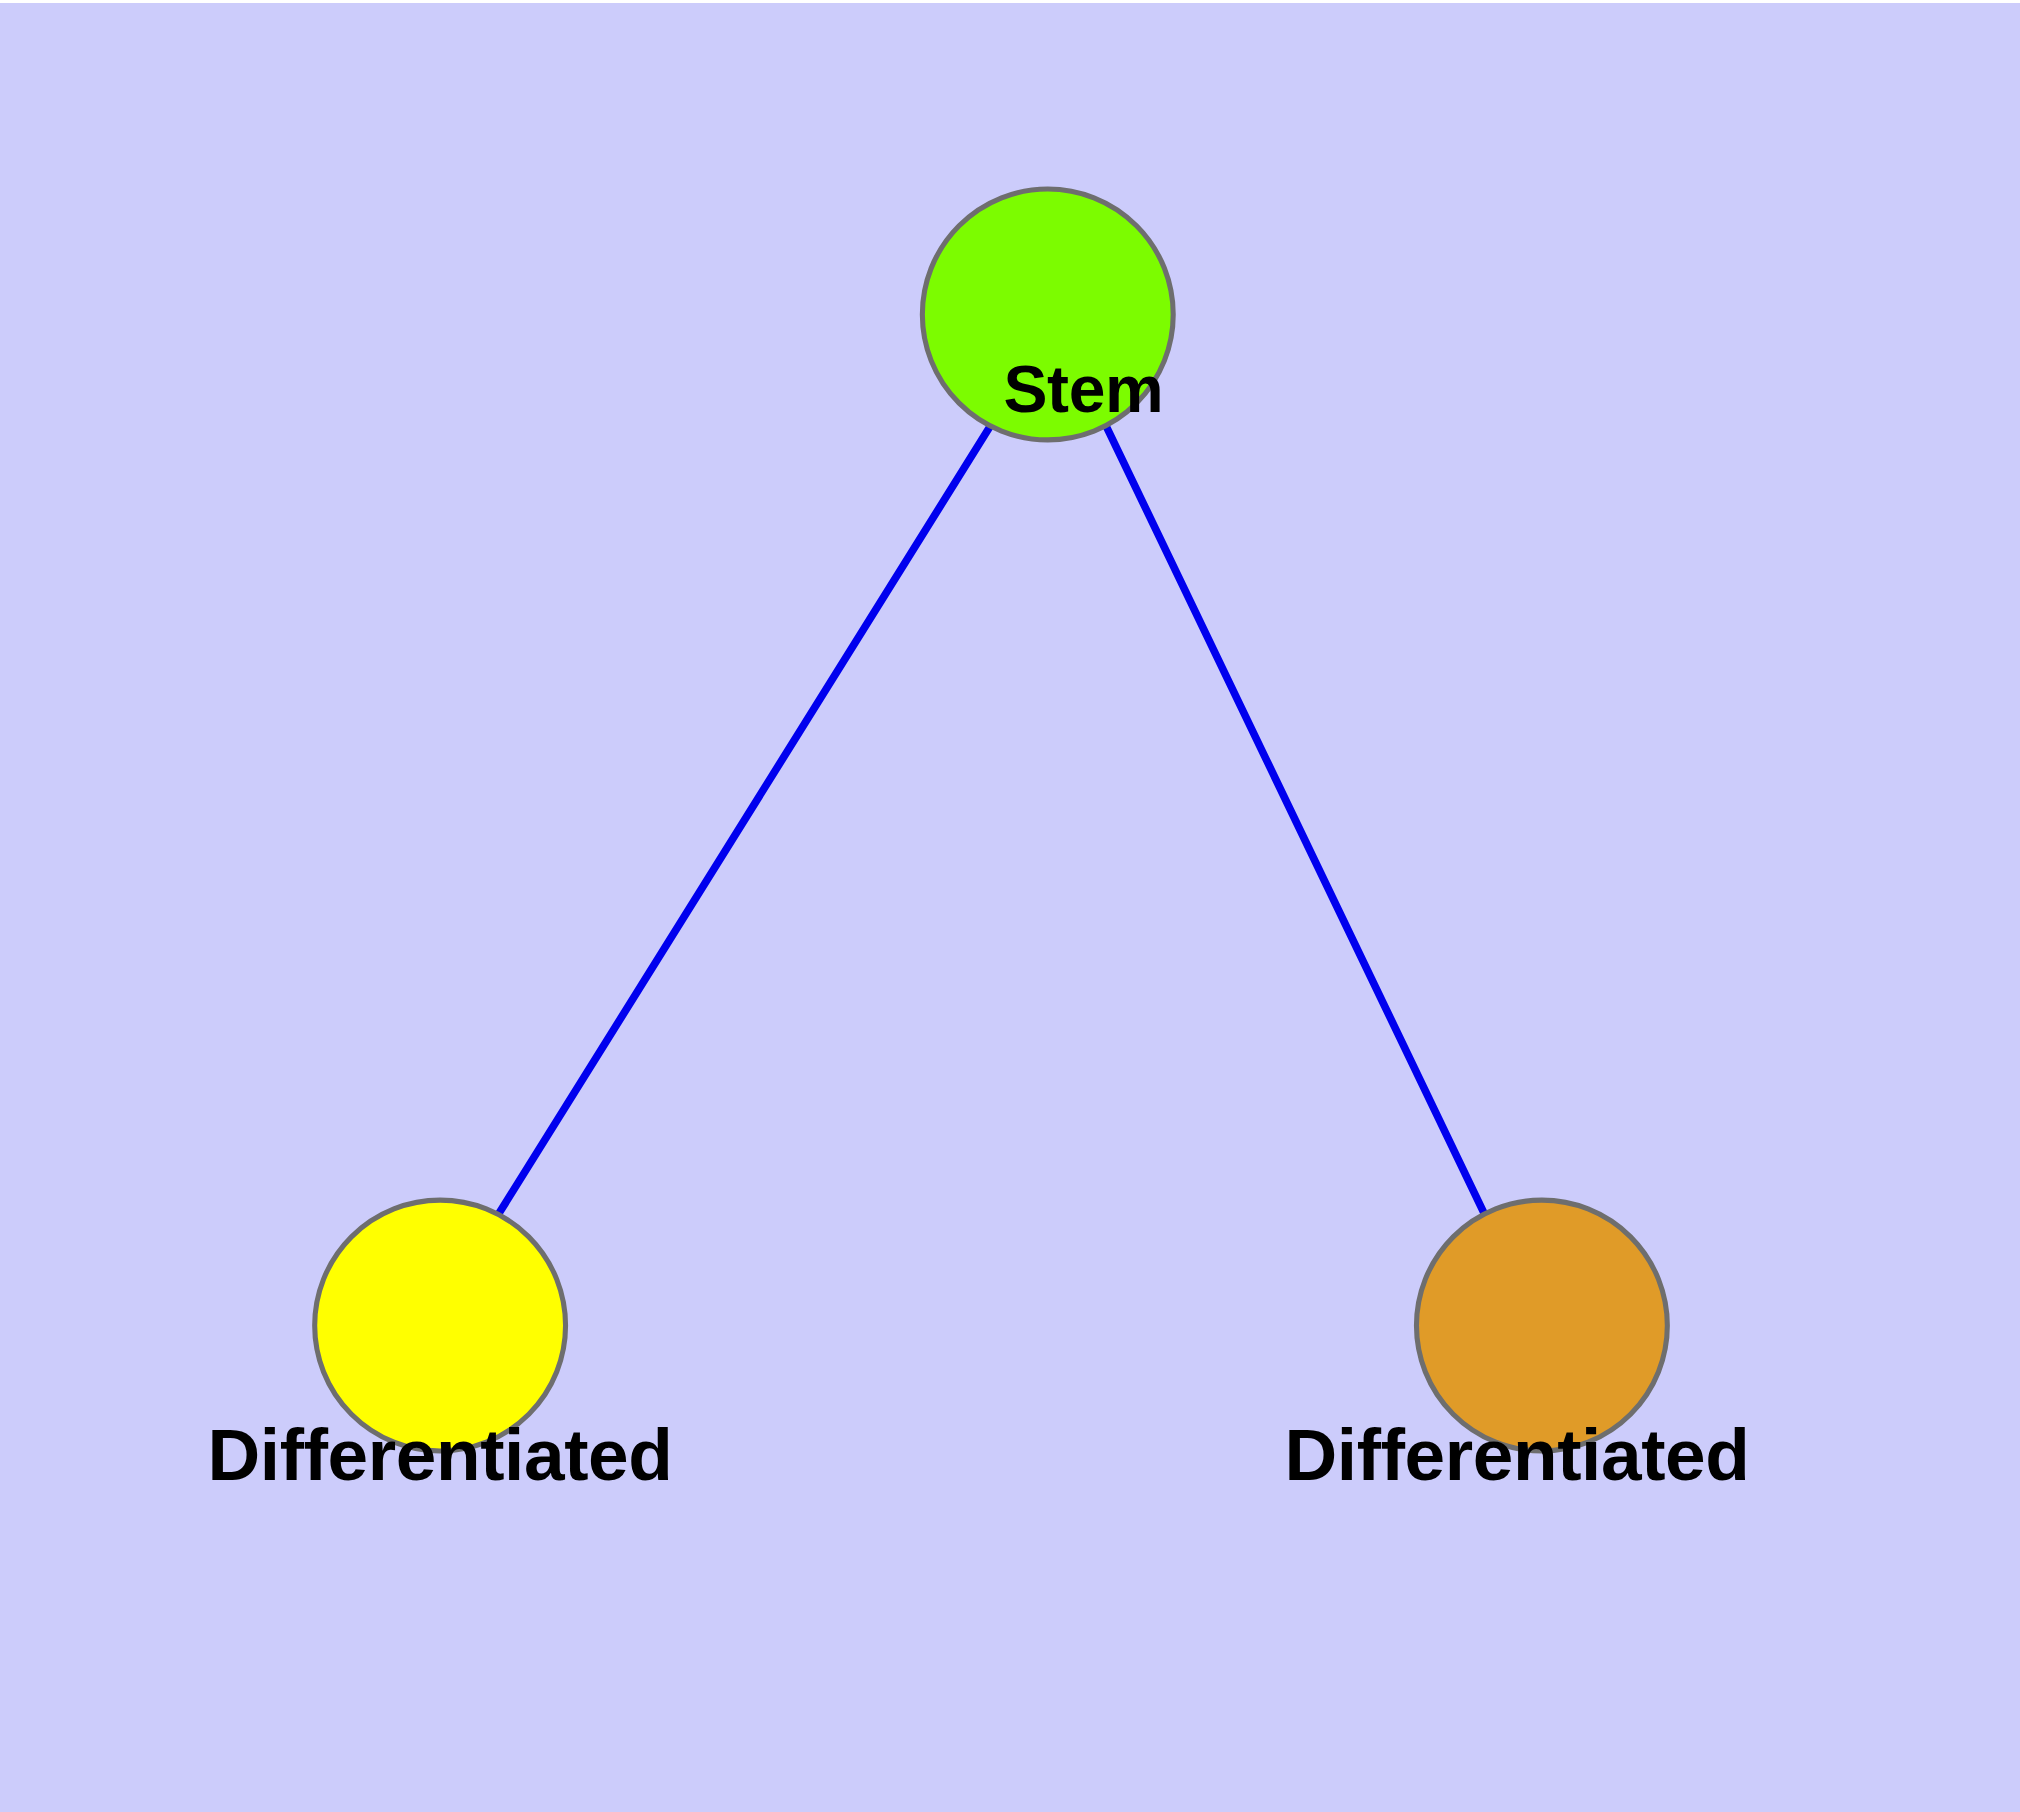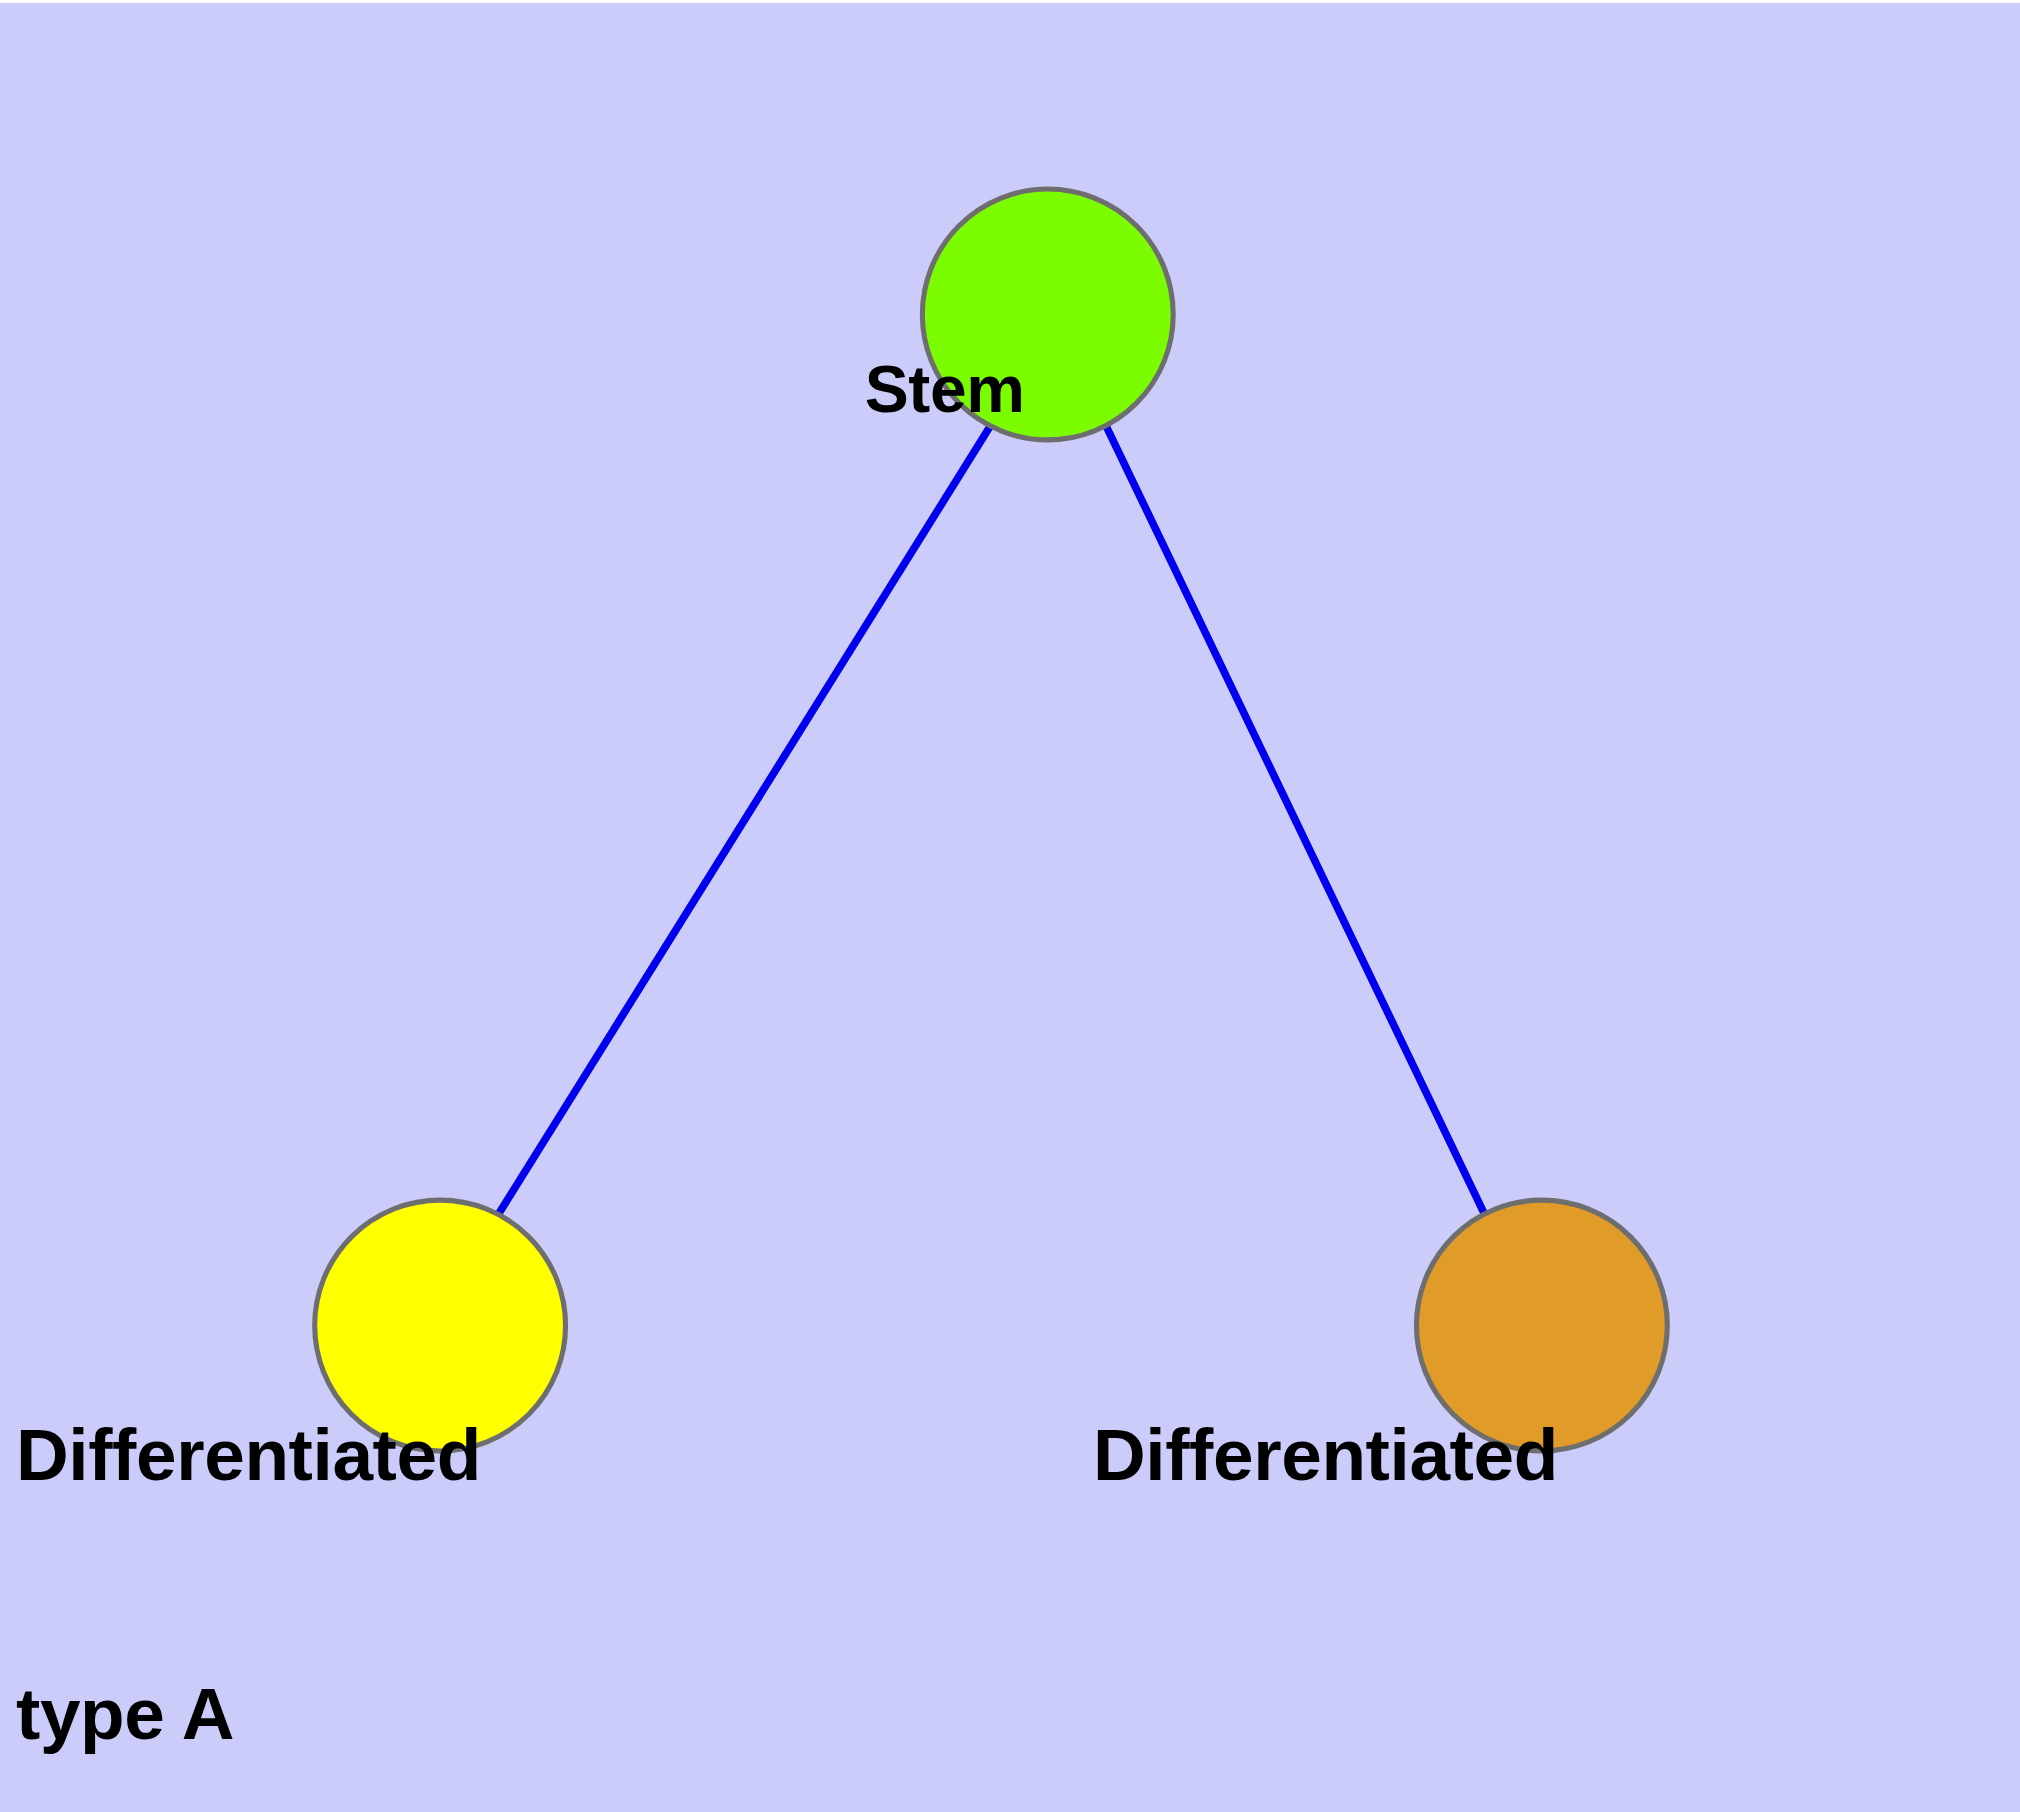--- a/index.html
+++ b/index.html
@@ -27,21 +27,21 @@
     position: absolute;
     left: 0;
     top: 0;
     width: 2021px;
     height: 1812px;
   }
   .node-label {
     position: absolute;
     color: #000000;
     font-weight: bold;
-    text-align: left;
+    text-align: center;
     line-height: 1.18;
     white-space: pre;
     pointer-events: none;
     letter-spacing: -0.4px;
   }
   .label-stem {
     font-size: 66px;
   }
   .label-leaf {
     font-size: 73px;
@@ -65,21 +65,20 @@
       <circle cx="1819" cy="1564" r="148" fill="#e09b28" stroke="#6e6e6e" stroke-width="6"></circle>
     </g>
   </svg>
 
   <div class="node-label label-stem" style="left:793px; top:273px; width:509px;">
     <span>Stem</span>
   </div>
 
   <div class="node-label label-leaf" style="left:16px; top:1240px; width:848px;">
     <div>Differentiated</div>
-    <div>type A</div>
   </div>
 
   <div class="node-label label-leaf" style="left:1093px; top:1240px; width:848px;">
     <div>Differentiated</div>
   </div>
 
 </div>
 
 
 </body></html>

